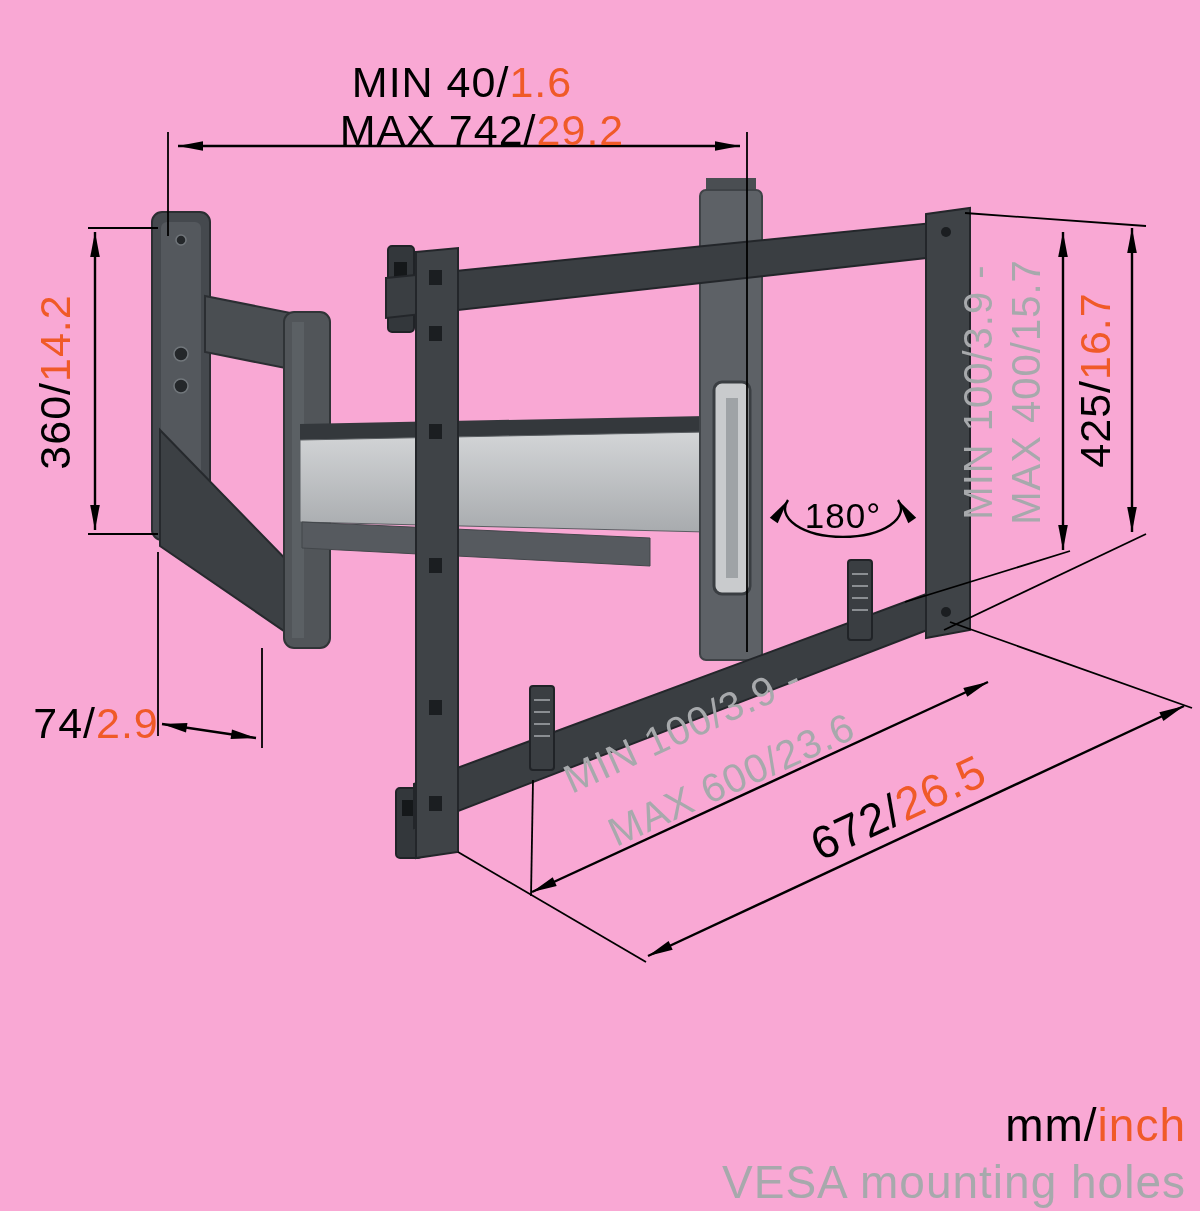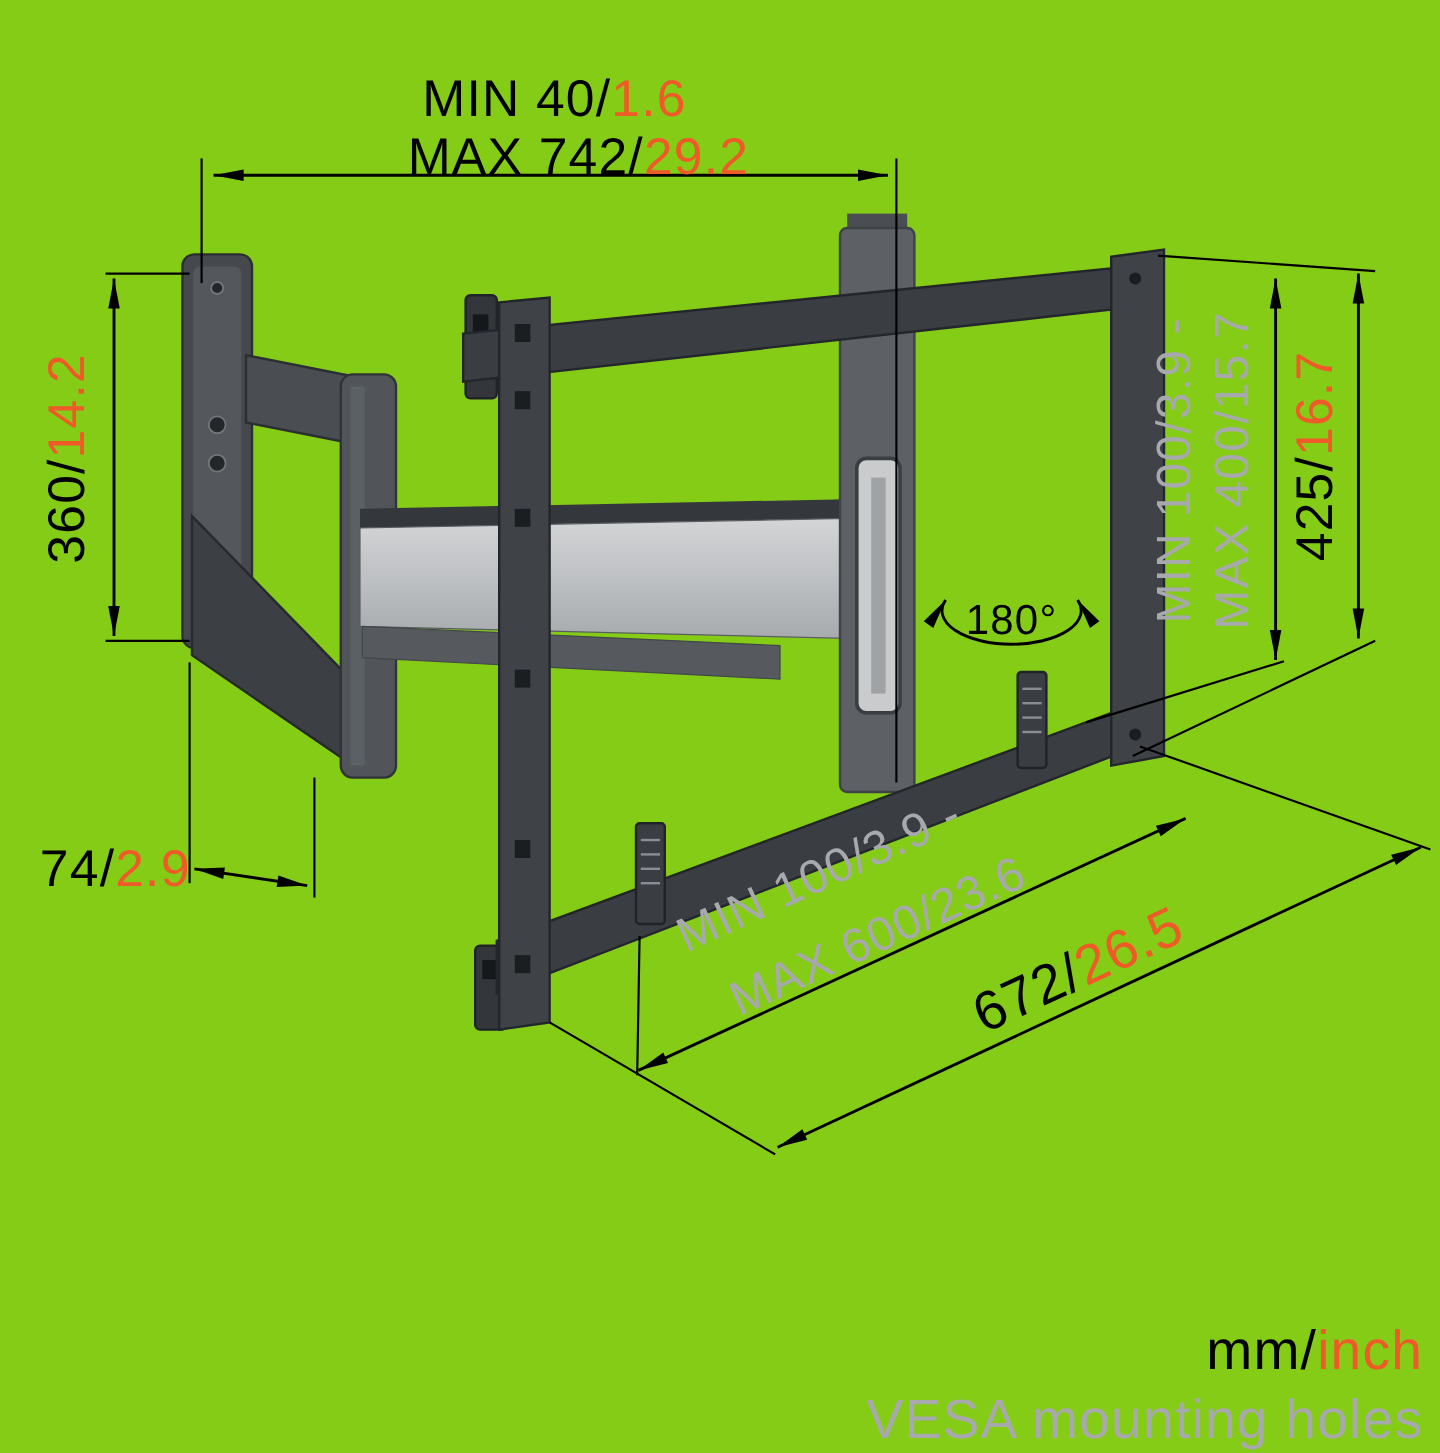--- a/index.html
+++ b/index.html
@@ -4,21 +4,21 @@
 <style>
   :root{
     --ink:#000000;
     --accent-orange:#F05A28;
     --muted-gray:#A7A9AC;
     --mount-dark:#3A3E42;
     --mount-mid:#45494E;
     --mount-rail:#3F4347;
   }
   html,body{margin:0;padding:0;background:#ffffff;}
-  .stage{position:relative;width:1200px;height:1211px;background:#84cc16;overflow:hidden;}
+  .stage{position:relative;width:1200px;height:1211px;background:#f9a8d4;overflow:hidden;}
   svg{display:block;}
   text{font-family:"Liberation Sans",sans-serif;letter-spacing:1px;}
   .dim{font-size:43px;fill:var(--ink);}
   .dim-big{font-size:46px;fill:var(--ink);}
   .orange{fill:var(--accent-orange);}
   .graydim{font-size:40px;fill:var(--muted-gray);}
   .deg{font-size:35px;fill:var(--ink);}
   .footer{font-size:46px;fill:var(--ink);}
   .footer-gray{font-size:46px;fill:var(--muted-gray);}
   .f-dark{fill:var(--mount-dark);}

